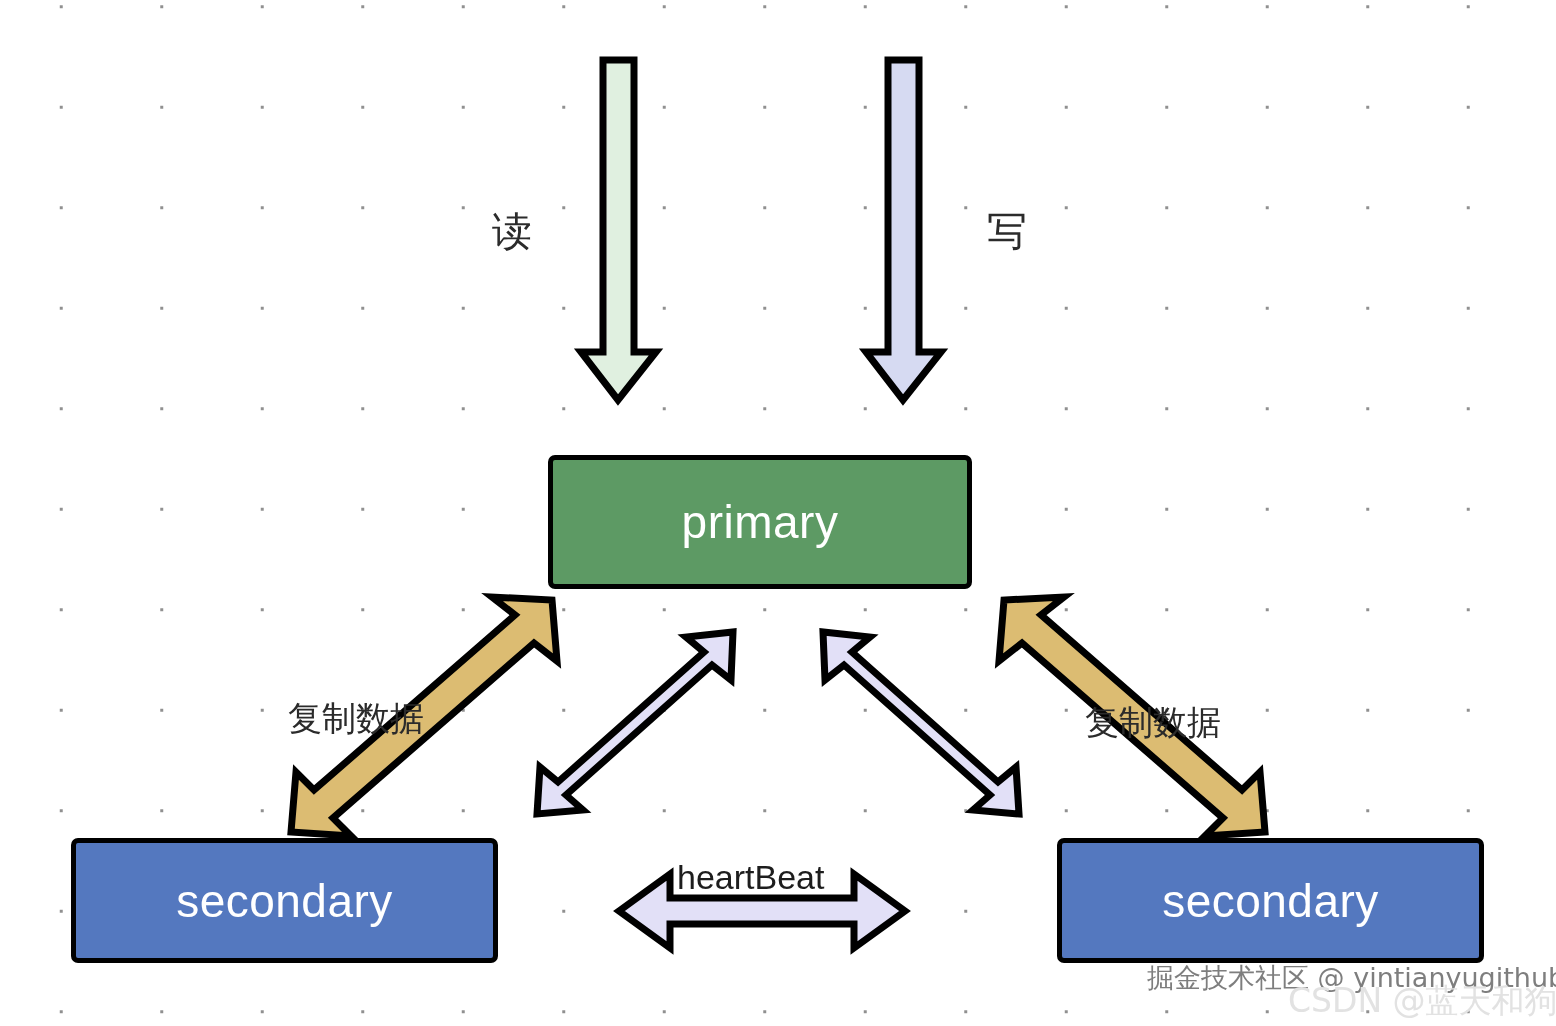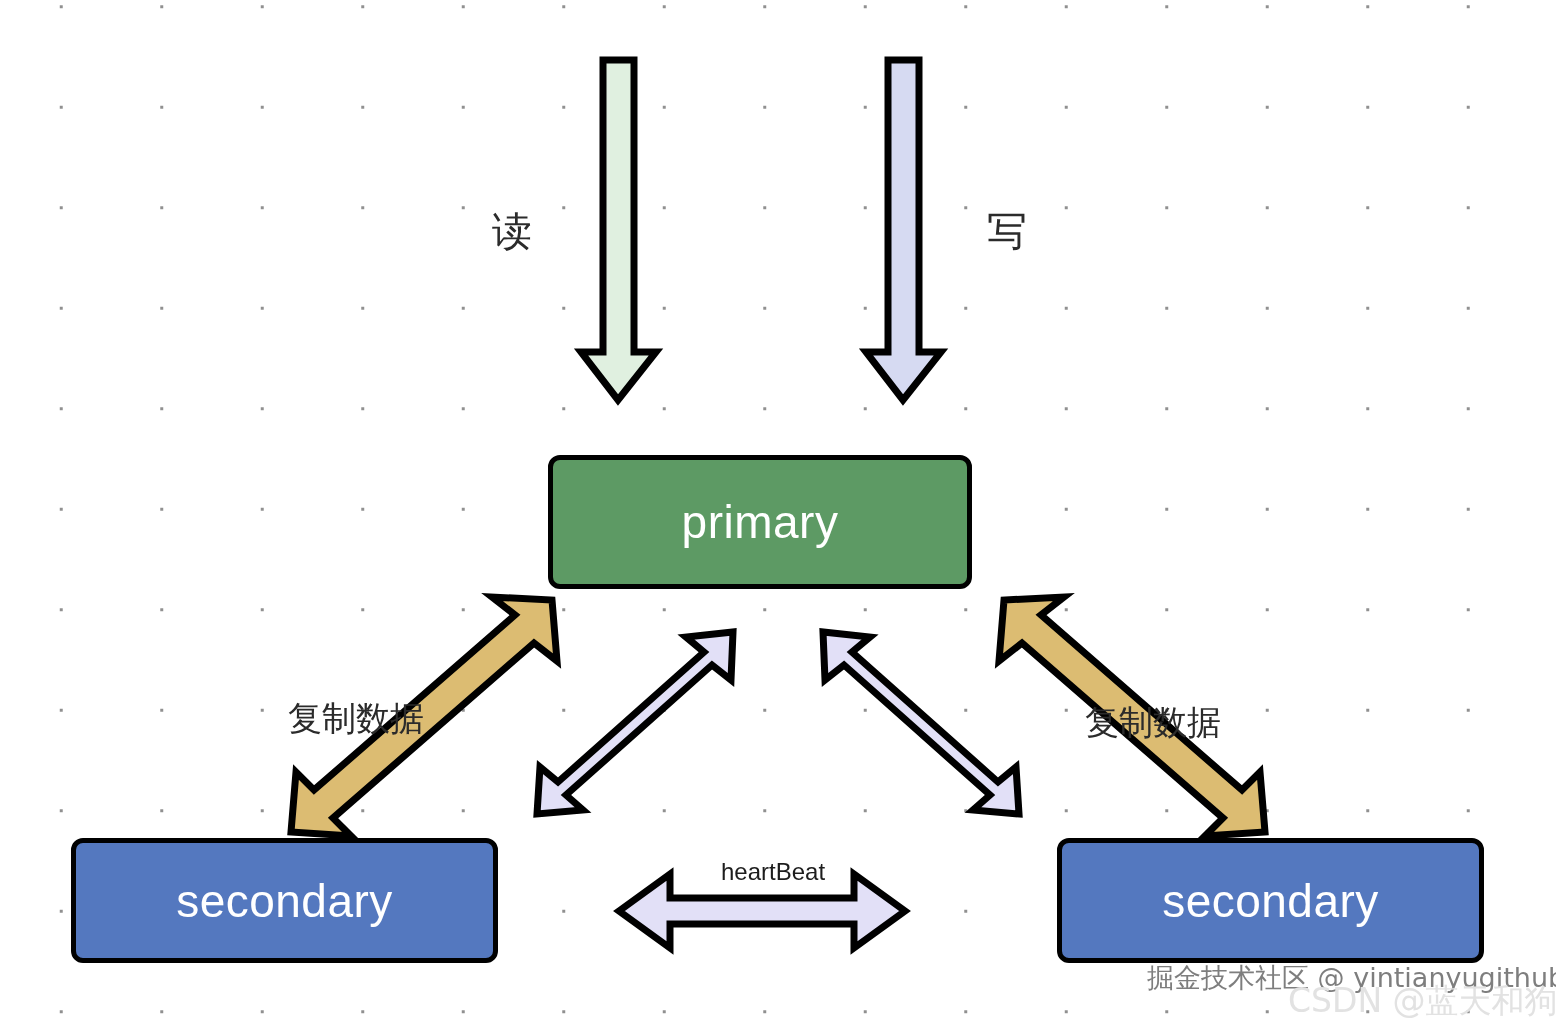--- a/index.html
+++ b/index.html
@@ -29,21 +29,21 @@
     top: 0;
     width: 1556px;
     height: 1026px;
   }
 
   
   .node {
     position: absolute;
     box-sizing: border-box;
     border: 5px solid #000000;
-    border-radius: 12px;
+    border-radius: 7px;
     display: flex;
     align-items: center;
     justify-content: center;
     color: #ffffff;
     letter-spacing: 0.5px;
   }
   #primary-node {
     left: 548px;
     top: 455px;
     width: 424px;
@@ -91,24 +91,23 @@
     font-size: 34px;
   }
   #label-replicate-right {
     left: 1085px;
     top: 700px;
     font-size: 34px;
   }
   #label-heartbeat {
     left: 677px;
     top: 858px;
-    font-size: 24px;
+    font-size: 34px;
     font-family: "Liberation Sans", sans-serif;
     color: #1d1d1d;
-    margin-left: 44px;
   }
 
   
   .watermark {
     position: absolute;
     white-space: nowrap;
     font-family: "DejaVu Sans", "Liberation Sans", sans-serif;
   }
   #watermark-juejin {
     left: 1147px;

